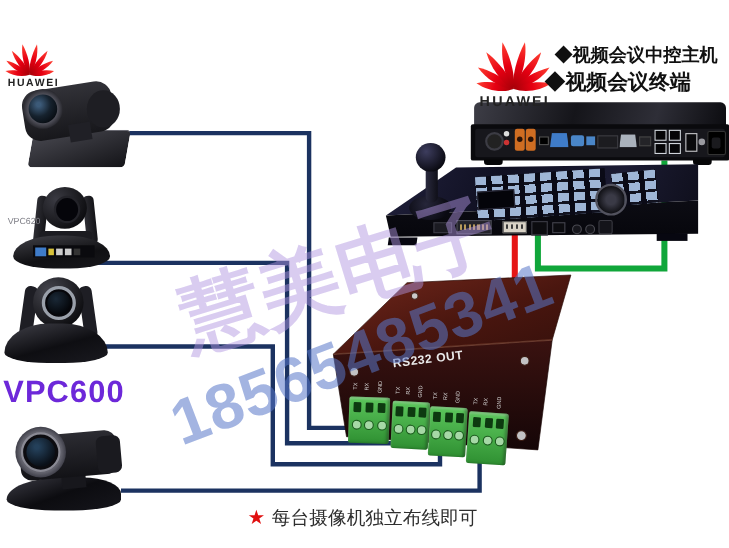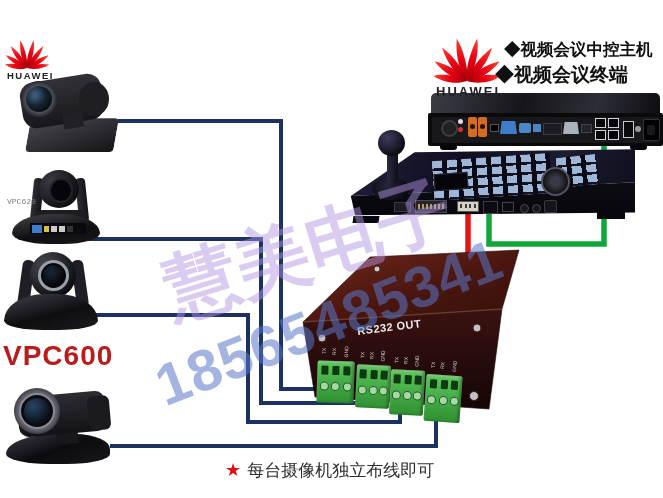--- a/index.html
+++ b/index.html
@@ -108,22 +108,22 @@
       background:radial-gradient(circle,#62626c 58%,#30303a 76%);}
   .c4-ring{position:absolute;left:15px;top:11px;width:36px;height:36px;border-radius:50%;
       background:#0c0c10;border:2px solid #8a8a94;box-sizing:border-box;}
   .c4-glass{position:absolute;left:20px;top:16px;width:26px;height:26px;border-radius:50%;
       background:radial-gradient(circle at 36% 32%,#24405a 8%,#0a1018 72%);}
   .c4-neck{position:absolute;left:52px;top:46px;width:22px;height:16px;background:#17171c;transform:rotate(-5deg);}
   .c4-base{position:absolute;left:2px;top:52px;width:104px;height:30px;
       border-radius:60% 40% 50% 50%/80% 60% 40% 40%;
       background:linear-gradient(160deg,#34343c 8%,#0c0c10 50%,#16161c);}
   
-  #vpc620-label{left:7px;top:197px;z-index:4;font-size:8px;color:#7e7e86;font-family:Liberation Mono, monospace;}
-  #vpc600-label{left:3px;top:340px;z-index:4;font-size:28px;font-weight:bold;color:#b91c1c;letter-spacing:1px;}
+  #vpc620-label{left:7px;top:197px;z-index:4;font-size:8px;color:#7e7e86;}
+  #vpc600-label{left:3px;top:340px;z-index:4;font-size:28px;font-weight:bold;color:#6d28d9;letter-spacing:1px;}
   #kb-caption{left:314px;top:112px;z-index:4;font-size:12px;color:#55555d;letter-spacing:1px;}
   #dist-caption{left:489px;top:392px;z-index:4;font-size:19px;color:#2433a0;
       font-family:"Liberation Serif",serif;}
   #note{left:225px;top:459px;z-index:4;font-size:17px;color:#2e2e2e;}
   #note .star{color:#e01010;font-size:18px;margin-right:6px;}
   
   .wm{position:absolute;z-index:9;pointer-events:none;white-space:nowrap;font-weight:bold;}
   #wm-company{left:152px;top:246px;font-size:74px;color:rgba(175,148,224,.48);
       transform:rotate(-17deg);transform-origin:0 0;}
   #wm-phone{left:146px;top:356px;font-size:58px;letter-spacing:1px;color:rgba(88,118,200,.55);

